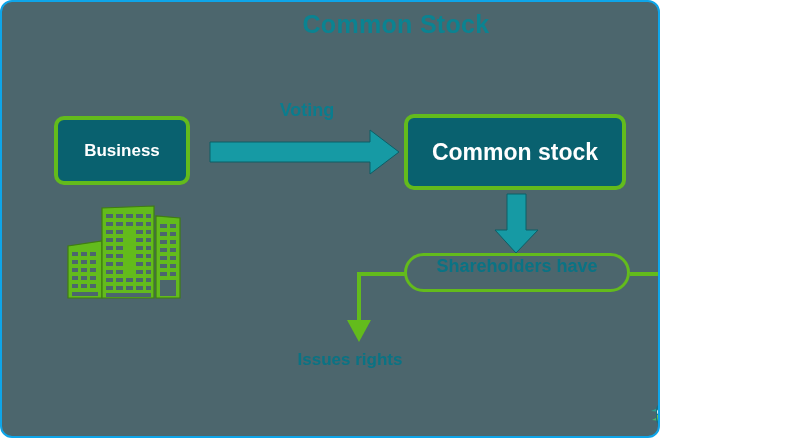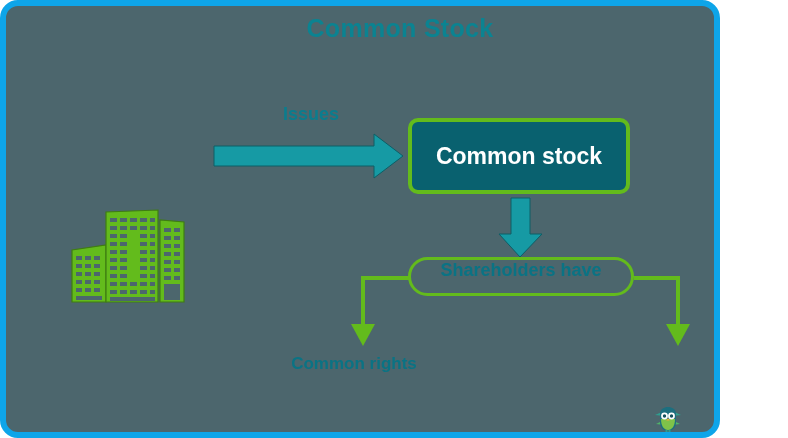--- a/index.html
+++ b/index.html
@@ -1,21 +1,21 @@
 <!DOCTYPE html>
 <html><head>
 <meta charset="utf-8">
 <style>
   html,body{margin:0;padding:0;background:#ffffff;}
   body{font-family:"Liberation Sans",sans-serif;}
   #canvas{
-    position:relative;width:720px;height:438px;
+    position:relative;width:660px;height:438px;
     background:#4c666d;
-    border:6px solid #0ea5e9;
-    border-radius:18px;
+    border:2px solid #0ea5e9;
+    border-radius:12px;
     box-sizing:border-box;
     overflow:hidden;
   }
   .abs{position:absolute;}
 
   
   #title{
     left:0;top:8px;width:788px;text-align:center;
     color:#0b8391;font-size:25px;font-weight:bold;
     letter-spacing:.3px;
@@ -176,32 +176,35 @@
       <rect x="96" y="62" width="7" height="4"></rect>
         <rect x="106" y="62" width="6" height="4"></rect>
       <rect x="96" y="70" width="7" height="4"></rect>
         <rect x="106" y="70" width="6" height="4"></rect>
       <rect x="96" y="78" width="7" height="4"></rect>
         <rect x="106" y="78" width="6" height="4"></rect>
       <rect x="96" y="86" width="16" height="16"></rect>
     </g>
   </svg>
 
+  <div class="abs solidbox" id="business-box">
+    <span>Business</span>
+  </div>
 
   <div class="abs solidbox" id="commonstock-box">
     <span>Common stock</span>
   </div>
 
   <div class="abs" id="pill-box">
     <span>Shareholders have</span>
   </div>
 
-  <div class="abs" id="issues-label">Issues</div>
-
-  <div class="abs leaf-label" id="voting-label">Common rights</div>
+  <div class="abs" id="issues-label">Voting</div>
+
+  <div class="abs leaf-label" id="voting-label">Issues rights</div>
 
   <div class="abs" id="logo">
     <svg width="32" height="32" viewBox="0 0 32 32">
       <path d="M3,11 L12,7 L12,12 Z" fill="#2f9e8f"></path>
       <path d="M29,11 L20,7 L20,12 Z" fill="#2f9e8f"></path>
       <path d="M4,20 L12,16 L12,21 Z" fill="#4fb36a"></path>
       <path d="M28,20 L20,16 L20,21 Z" fill="#4fb36a"></path>
       <path d="M8,10 C8,5 12,3 16,3 C20,3 24,5 24,10 L24,18 C24,24 20,27 16,27 C12,27 8,24 8,18 Z" fill="#1c6f7f"></path>
       <path d="M9,15 C9,22 12,26 16,26 C20,26 23,22 23,15 Z" fill="#7fc24a"></path>
       <circle cx="12.5" cy="12" r="3.4" fill="#ffffff"></circle>

